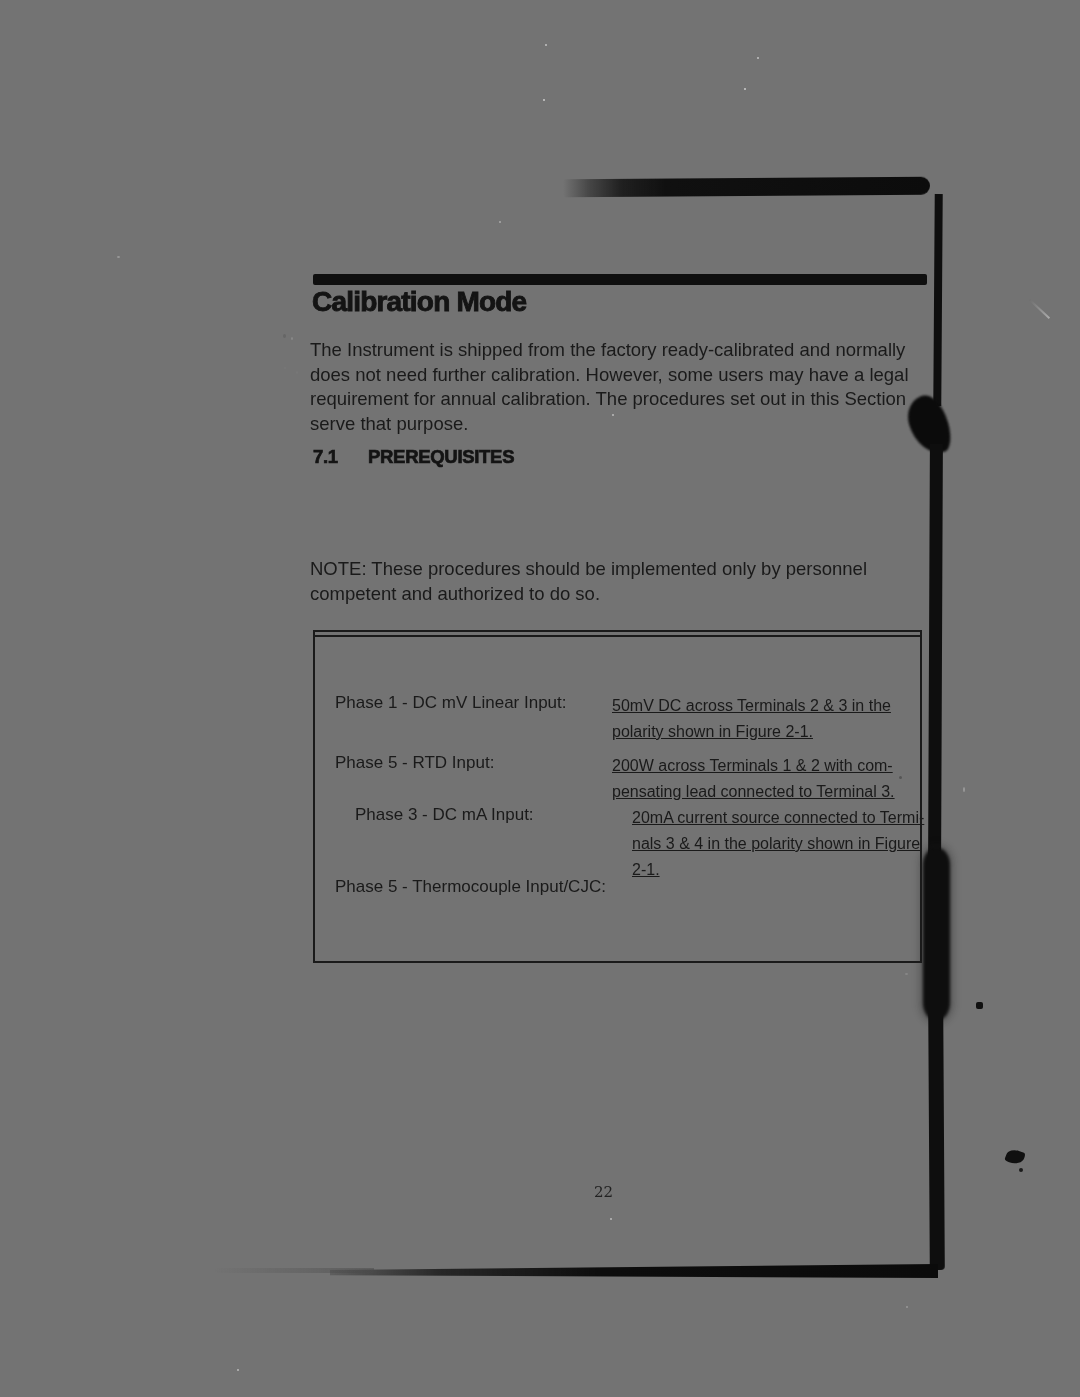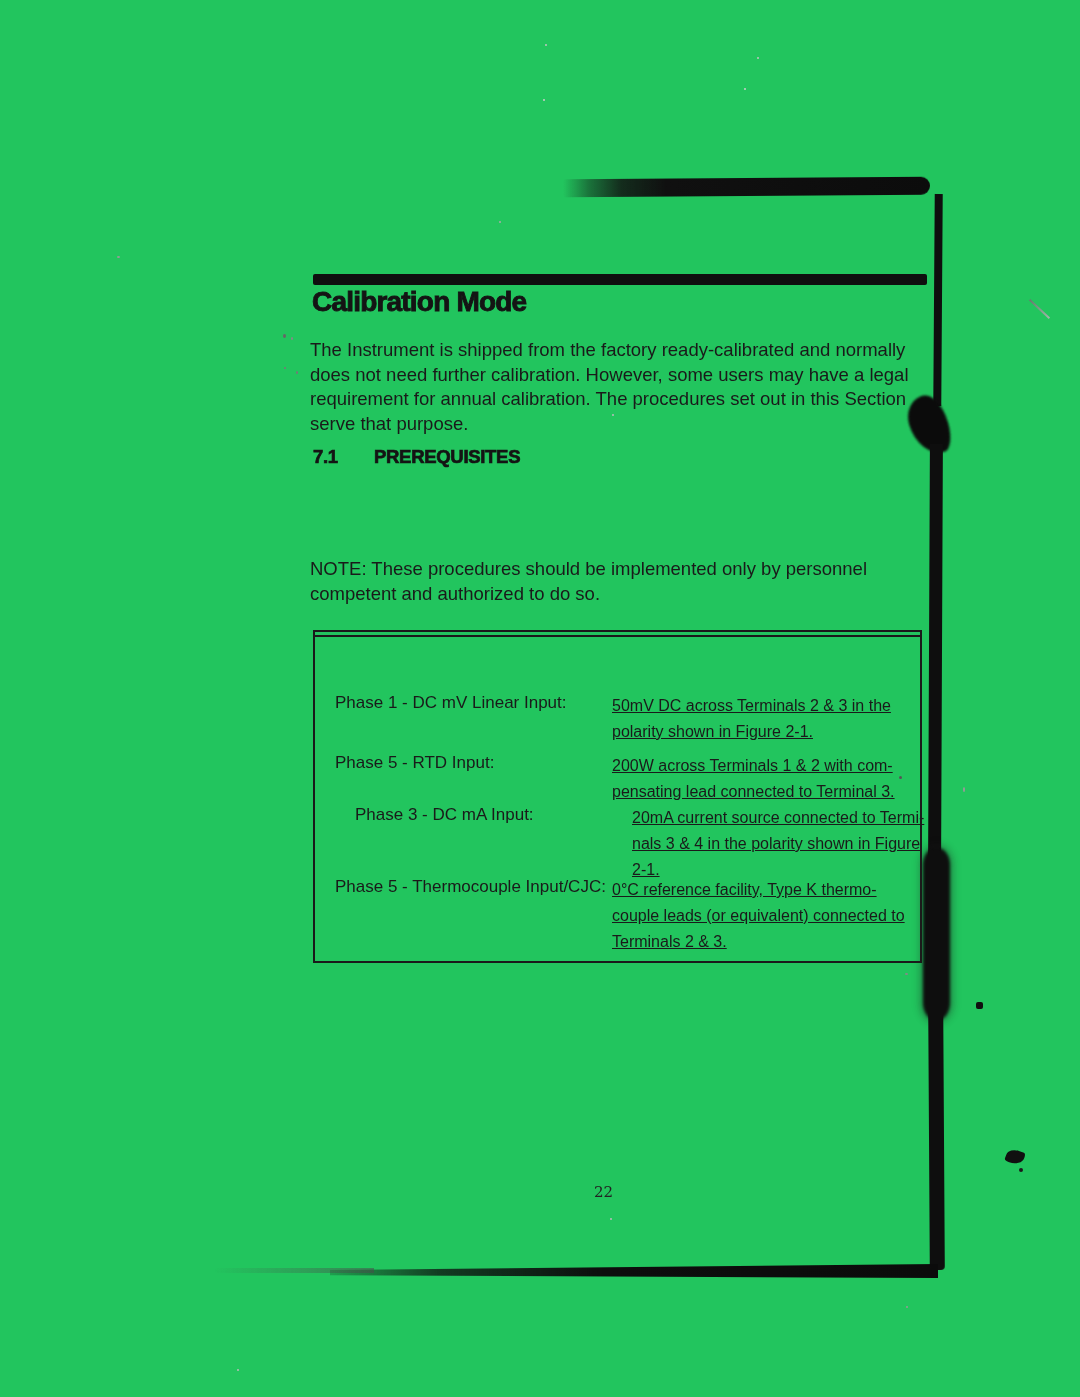--- a/index.html
+++ b/index.html
@@ -4,21 +4,21 @@
 <style>
   html, body {
     margin: 0; padding: 0;
     width: 1080px; height: 1397px;
     overflow: hidden;
     background: #ffffff;
   }
   .page {
     position: absolute; left: 0; top: 0;
     width: 1080px; height: 1397px;
-    background: #22c55e;
+    background: #737373;
     font-family: "Liberation Sans", sans-serif;
     color: #1b1b1b;
   }
   .abs { position: absolute; }
 
   
   .streak-top {
     left: 563px; top: 178px; width: 367px; height: 18px;
     background: linear-gradient(to right,
       rgba(17,17,17,0) 0%, rgba(17,17,17,0.45) 7%,
@@ -93,21 +93,21 @@
   }
   .intro { left: 310px; top: 338px; }
   .sec-head { left: 313px; top: 446px; height: 22px; }
   .sec-num, .sec-name {
     position: absolute; top: 0;
     font-size: 18.5px; font-weight: bold;
     -webkit-text-stroke: 0.7px #141414; color: #141414;
     letter-spacing: -0.3px;
   }
   .sec-num  { left: 0; }
-  .sec-name { left: 61px; }
+  .sec-name { left: 55px; }
   .sec-body { left: 310px; top: 470px; }
   .note-text { left: 310px; top: 557px; }
 
   .prx-box {
     left: 313px; top: 630px; width: 609px; height: 333px;
     border: 2px solid #1a1a1a;
     box-sizing: border-box;
     background: transparent;
   }
   .prx-box-topline {
@@ -203,20 +203,17 @@
     <div class="prx-label r2">Phase 5 - RTD Input:</div>
     <div class="prx-desc  r2">200W across Terminals 1 &amp; 2 with com-
 pensating lead connected to Terminal 3.</div>
 
     <div class="prx-label r3">Phase 3 - DC mA Input:</div>
     <div class="prx-desc  r3">20mA current source connected to Termi-
 nals 3 &amp; 4 in the polarity shown in Figure
 2-1.</div>
 
     <div class="prx-label r4">Phase 5 - Thermocouple Input/CJC:</div>
-    <div class="prx-desc  r4">0°C reference facility, Type K thermo-
-couple leads (or equivalent) connected to
-Terminals 2 &amp; 3.</div>
   </div>
 
   <div class="abs page-number">22</div>
 
 </div>
 
 </body></html>

